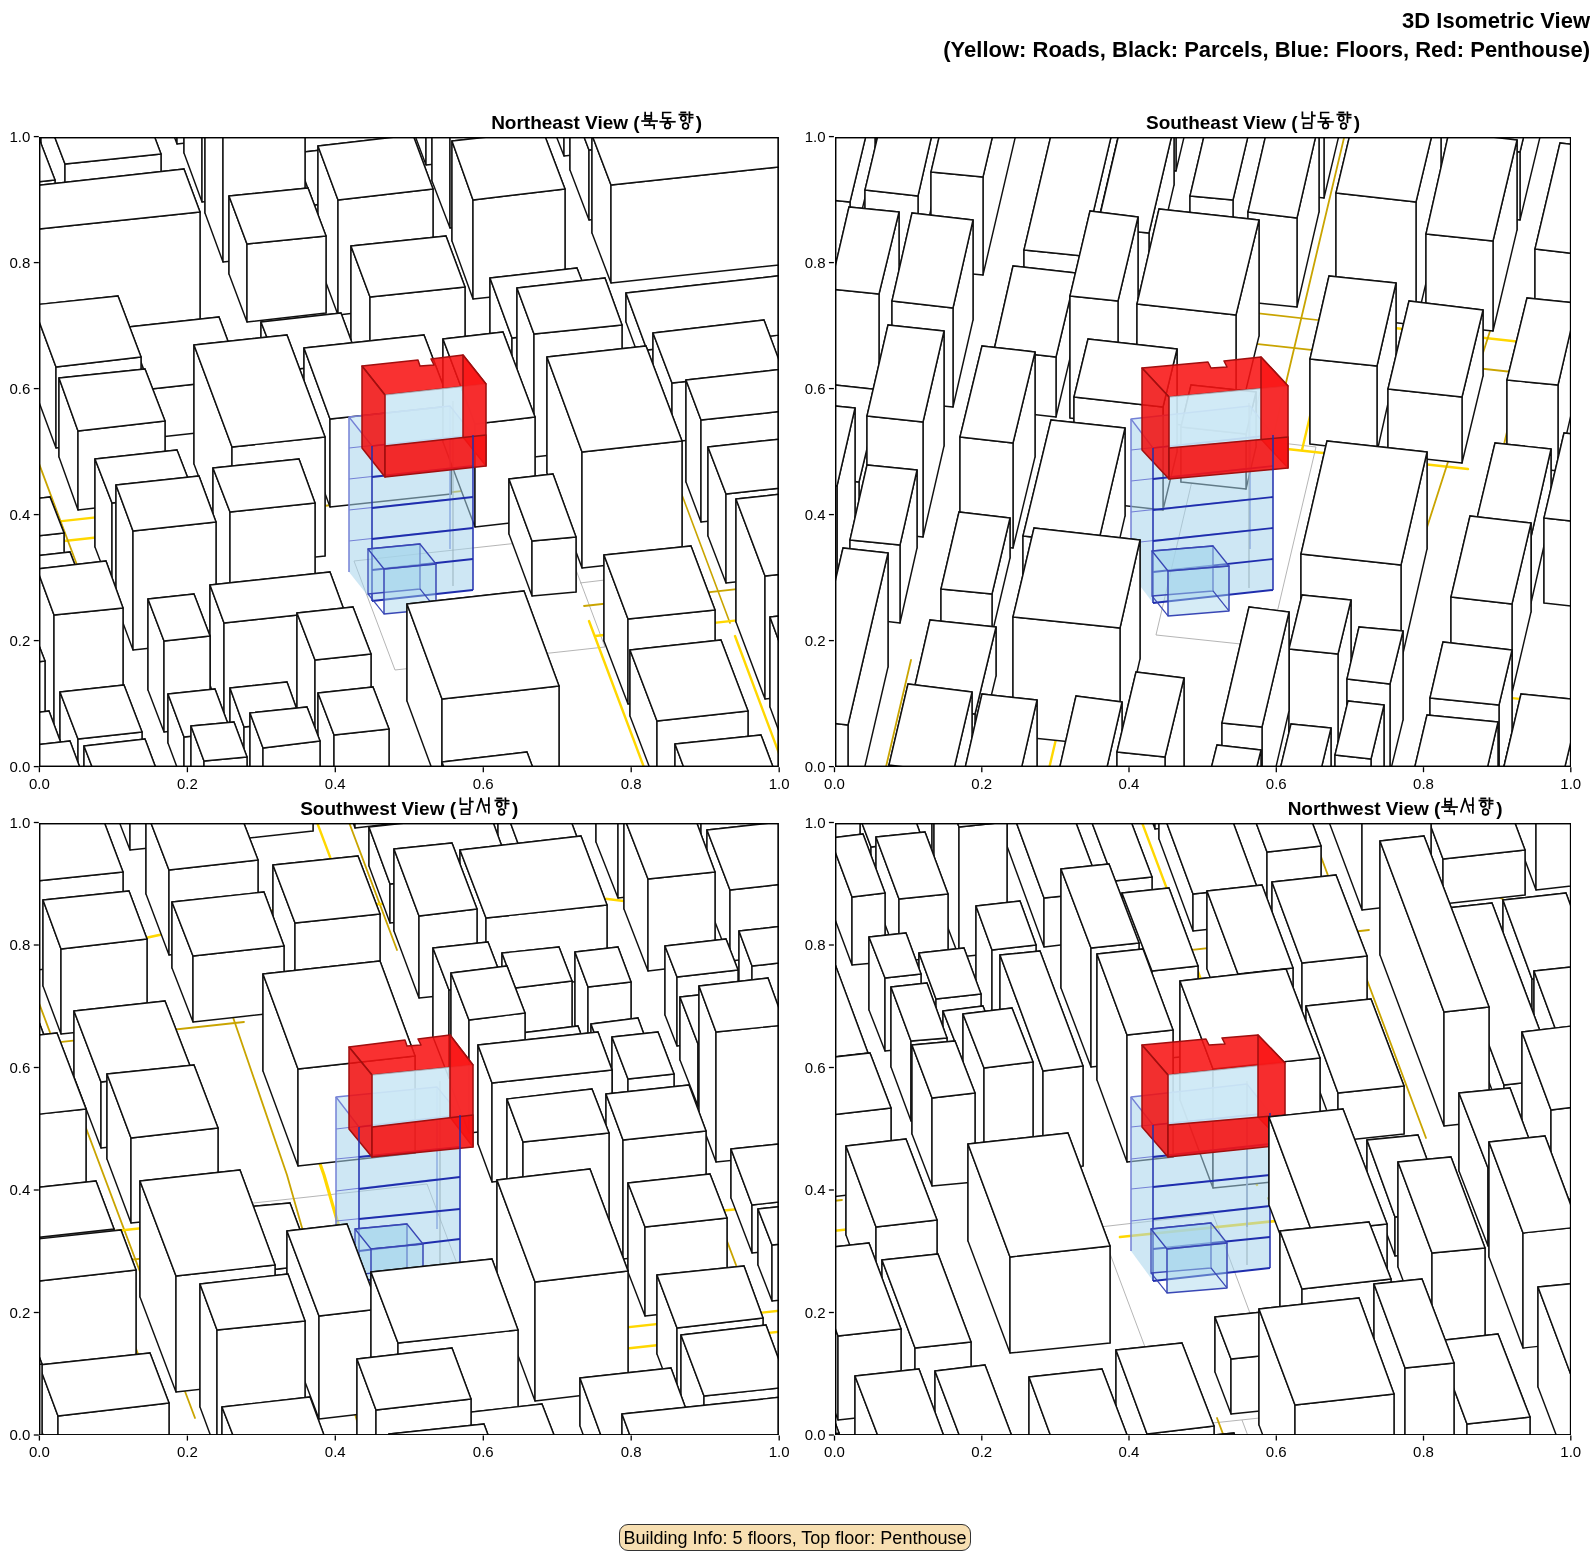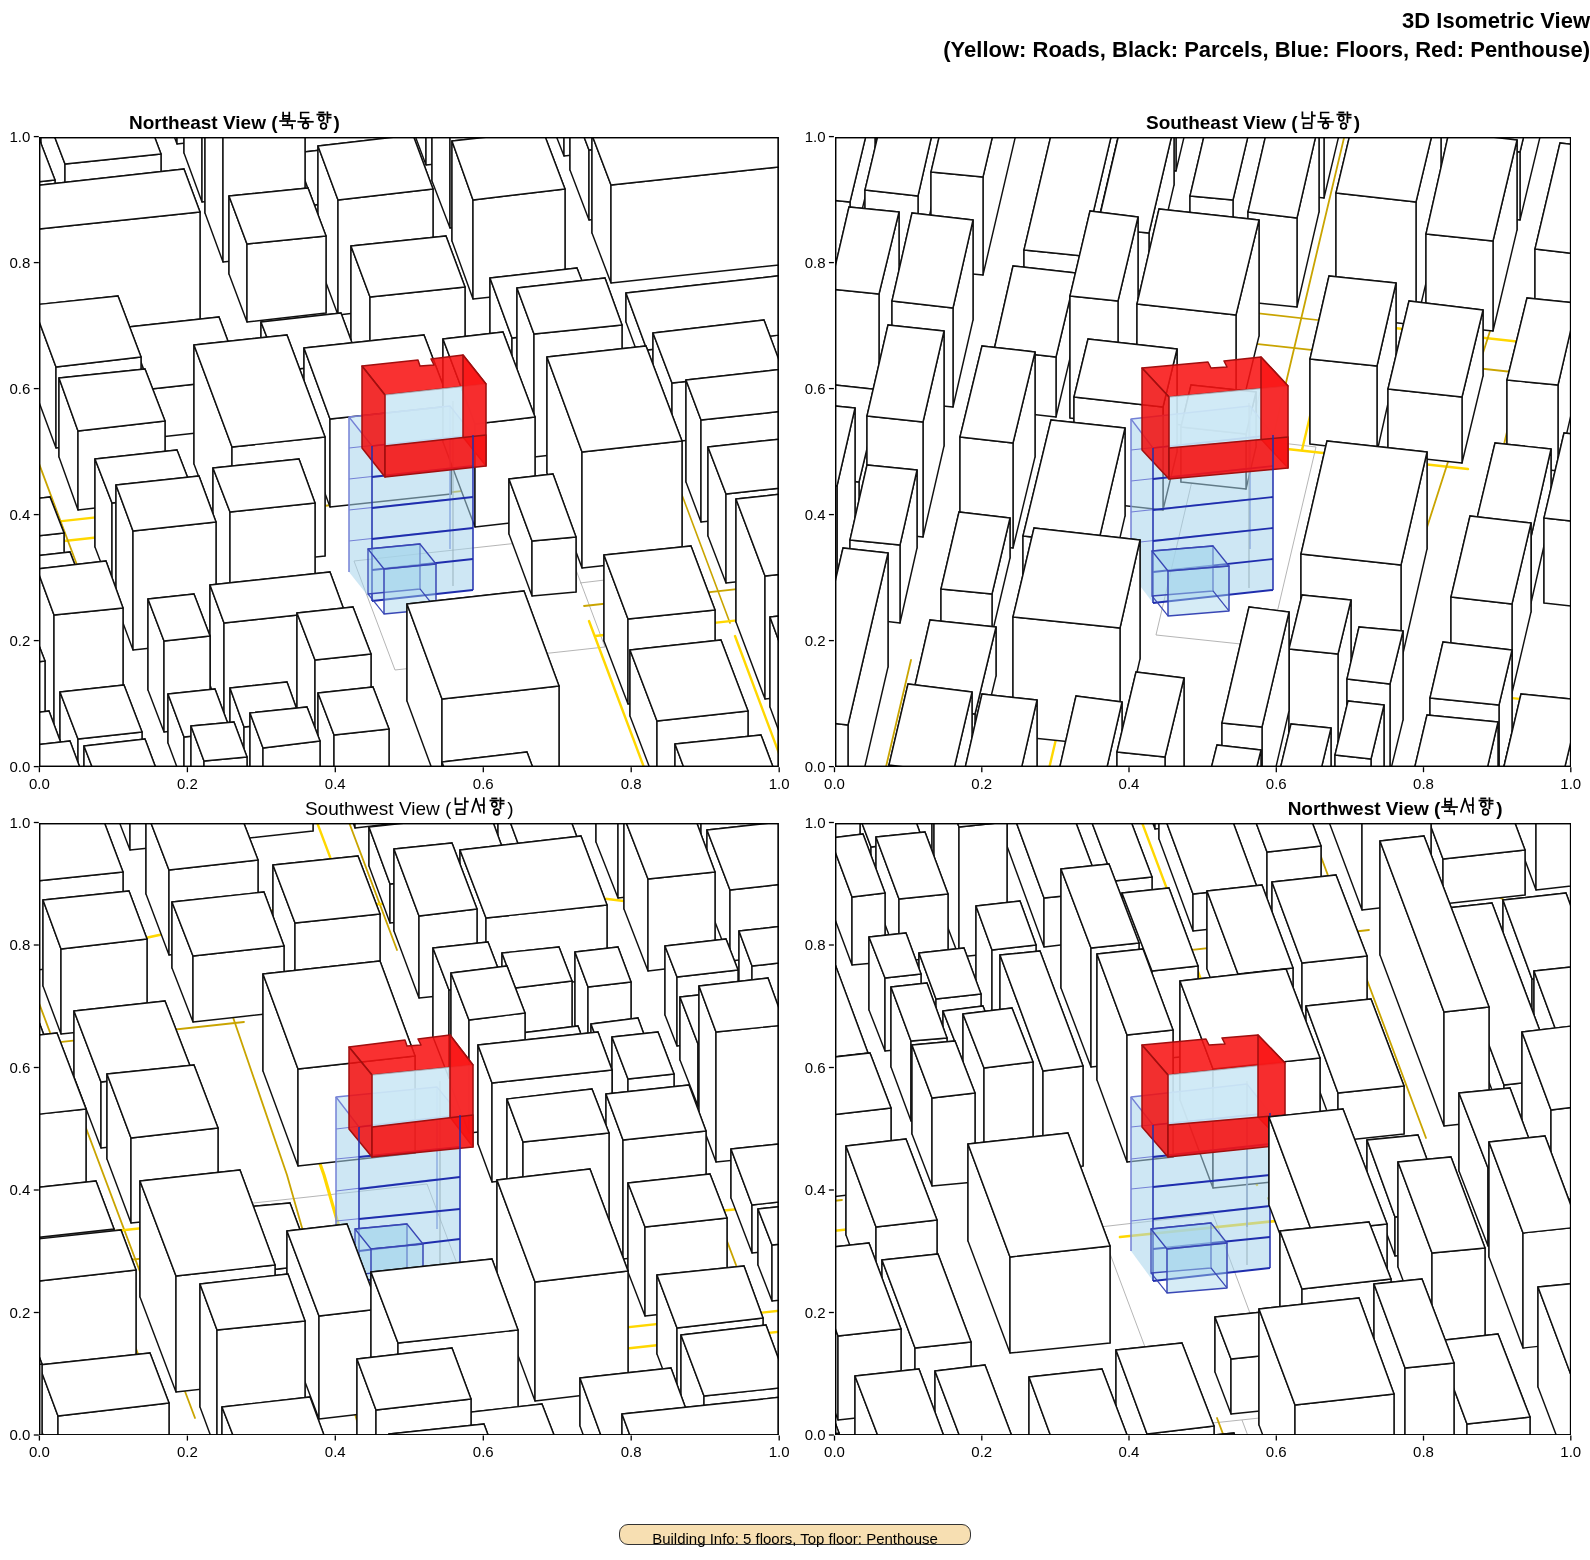--- a/index.html
+++ b/index.html
@@ -468,21 +468,21 @@
         <path d="M488 705L510 763L510 674L488 615Z"></path>
         <path d="M425 772L403 714L403 625L425 683Z"></path>
         <path d="M510 763L425 772L425 683L510 674Z"></path>
         <path d="M403 625L488 615L510 674L425 683Z"></path>
 </g>
 </g>
 
 <rect x="0.65" y="0.65" width="738.5" height="628.7" fill="none" stroke="#000" stroke-width="1.6"></rect>
 </svg>
 
-<div style="position:absolute;left:429px;top:111.1px;width:600px;margin-left:-300px;text-align:left;font-weight:bold;font-size:19px;white-space:nowrap">Northeast View&nbsp;(<svg width="56" height="20" viewBox="0 0 56 20" style="vertical-align:-2.5px">
+<div style="position:absolute;left:402px;top:111.1px;width:600px;margin-left:-300px;text-align:right;font-weight:bold;font-size:19px;white-space:nowrap">Northeast View&nbsp;(<svg width="56" height="20" viewBox="0 0 56 20" style="vertical-align:-2.5px">
       <g transform="translate(1.0,0.5) scale(0.9)">
         <path d="M4.6 1.2 V8.2" fill="none" stroke="#000" stroke-width="1.9" stroke-linecap="square"></path>
         <path d="M11.4 1.2 V8.2" fill="none" stroke="#000" stroke-width="1.9" stroke-linecap="square"></path>
         <path d="M4.6 4.8 H11.4" fill="none" stroke="#000" stroke-width="1.9" stroke-linecap="square"></path>
         <path d="M4.6 8.2 H11.4" fill="none" stroke="#000" stroke-width="1.9" stroke-linecap="square"></path>
         <path d="M1.2 10.6 H17.8" fill="none" stroke="#000" stroke-width="1.9" stroke-linecap="square"></path>
         <path d="M9.5 10.6 V13.2" fill="none" stroke="#000" stroke-width="1.9" stroke-linecap="square"></path>
         <path d="M4.3 15.2 H14.6" fill="none" stroke="#000" stroke-width="1.9" stroke-linecap="square"></path>
         <path d="M14.6 15.2 V18.8" fill="none" stroke="#000" stroke-width="1.9" stroke-linecap="square"></path>
       </g>
@@ -1387,21 +1387,21 @@
         <path d="M445 716L465 770L465 655L445 601Z"></path>
         <path d="M370 781L350 727L350 611L370 665Z"></path>
         <path d="M465 770L370 781L370 665L465 655Z"></path>
         <path d="M465 655L370 665L350 611L445 601Z"></path>
 </g>
 </g>
 
 <rect x="0.65" y="0.65" width="738.5" height="611.2" fill="none" stroke="#000" stroke-width="1.6"></rect>
 </svg>
 
-<div style="position:absolute;left:409.3px;top:797.0px;width:600px;margin-left:-300px;text-align:center;font-weight:normal;font-size:19px;white-space:nowrap">Southwest View&nbsp;(<svg width="56" height="20" viewBox="0 0 56 20" style="vertical-align:-2.5px">
+<div style="position:absolute;left:409.3px;top:797.0px;width:600px;margin-left:-300px;text-align:center;font-weight:bold;font-size:19px;white-space:nowrap">Southwest View&nbsp;(<svg width="56" height="20" viewBox="0 0 56 20" style="vertical-align:-2.5px">
       <g transform="translate(1.0,0.5) scale(0.9)">
         <path d="M3.8 1 V7.4 H10.8" fill="none" stroke="#000" stroke-width="1.9" stroke-linecap="square"></path>
         <path d="M14.4 0.8 V11.6" fill="none" stroke="#000" stroke-width="1.9" stroke-linecap="square"></path>
         <path d="M14.4 4.6 H17.6" fill="none" stroke="#000" stroke-width="1.9" stroke-linecap="square"></path>
         <path d="M5 13.2 H14 V18.6 H5 Z" fill="none" stroke="#000" stroke-width="1.9"></path>
       </g>
       <g transform="translate(19.0,0.5) scale(0.9)">
         <path d="M6.8 1.6 L2.2 15.8" fill="none" stroke="#000" stroke-width="1.9" stroke-linecap="square"></path>
         <path d="M6.8 1.6 L11.6 15.8" fill="none" stroke="#000" stroke-width="1.9" stroke-linecap="square"></path>
         <path d="M15.4 0.8 V17.2" fill="none" stroke="#000" stroke-width="1.9" stroke-linecap="square"></path>
@@ -1995,12 +1995,12 @@
 <text x="1423.5" y="1457.0" text-anchor="middle">0.8</text>
 <line x1="828.9" y1="945.0" x2="833.9" y2="945.0" stroke="#000" stroke-width="1.3"></line>
 <text x="825.5" y="950.2" text-anchor="end">0.8</text>
 <line x1="1570.8" y1="1435.6" x2="1570.8" y2="1440.6" stroke="#000" stroke-width="1.3"></line>
 <text x="1570.8" y="1457.0" text-anchor="middle">1.0</text>
 <line x1="828.9" y1="822.5" x2="833.9" y2="822.5" stroke="#000" stroke-width="1.3"></line>
 <text x="825.5" y="827.7" text-anchor="end">1.0</text>
 </g>
   </svg>
 
-<div style="position:absolute;left:619px;top:1524px;width:352px;height:21px;background:#F7DFB2;border:1.6px solid #333;border-radius:9px;box-sizing:border-box;text-align:center;font-size:15px;line-height:27px">Building Info: 5 floors, Top floor: Penthouse</div>
+<div style="position:absolute;left:619px;top:1524px;width:352px;height:27px;background:#F7DFB2;border:1.6px solid #333;border-radius:9px;box-sizing:border-box;text-align:center;font-size:18px;line-height:27px">Building Info: 5 floors, Top floor: Penthouse</div>
 </body></html>

